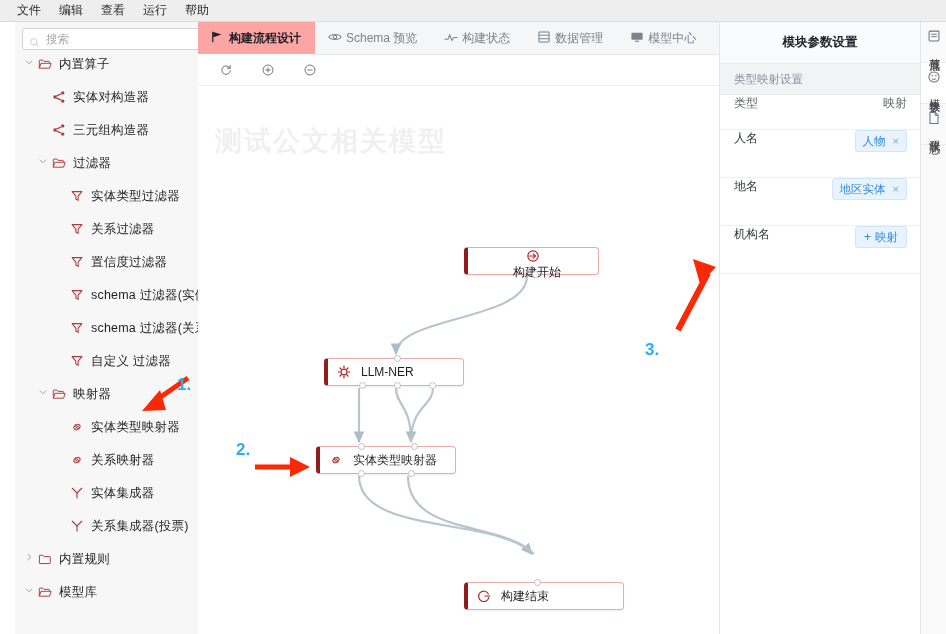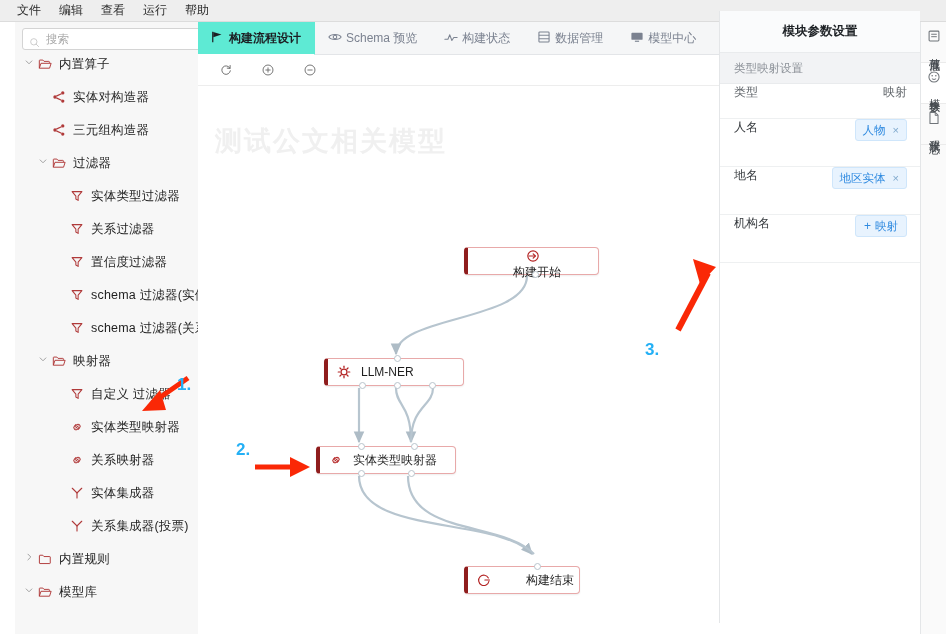--- a/index.html
+++ b/index.html
@@ -82,21 +82,21 @@
     background: #f5f6f7; border-bottom: 1px solid #e3e5e8;
     display: flex; align-items: stretch;
   }
   .tab {
     display: flex; align-items: center; justify-content: center;
     font-size: 12px; color: #7b8290; padding: 0 13px; white-space: nowrap;
     cursor: default; border-right: 1px solid transparent;
   }
   .tab .tab-ico { margin-right: 4px; font-size: 11px; display: inline-block; }
   .tab.active {
-    background: #5eead4; color: #1c1f23; font-weight: bold;
+    background: #fca5a5; color: #1c1f23; font-weight: bold;
     border-bottom: 1px solid #ffffff; margin-bottom: -1px;
   }
 
   #canvas-toolbar {
     position: absolute; left: 0; top: 33px; width: 521px; height: 31px;
     background: #ffffff; border-bottom: 1px solid #ededed;
     display: flex; align-items: center; padding-left: 14px;
   }
   .tool-btn {
     width: 28px; height: 22px; margin-right: 14px;
@@ -134,21 +134,21 @@
   }
 
   
   .anno-num {
     position: absolute; font-size: 17px; font-weight: bold; color: #24b0f5;
     user-select: none;
   }
 
   
   #right-panel {
-    position: absolute; left: 719px; top: 11px; width: 201px; height: 612px;
+    position: absolute; left: 719px; top: 22px; width: 201px; height: 612px;
     background: #ffffff; border-left: 1px solid #e4e6e8;
   }
   #rp-header {
     height: 42px; background: #fafbfc; border-bottom: 1px solid #e9ebed;
     display: flex; align-items: center; justify-content: center;
     font-size: 12.5px; font-weight: bold; color: #1e2226;
   }
   #rp-section {
     height: 31px; background: #f2f3f5; border-bottom: 1px solid #e9ebed;
     display: flex; align-items: center; padding-left: 14px;
@@ -311,42 +311,42 @@
       </div>
       <div class="tree-row depth2">
         <span class="chev none"></span>
         <span class="tree-icon">
           <svg viewBox="0 0 16 16" width="14" height="14">
             <path d="M2.4 3 H13.6 L9.3 8.2 V13 L6.7 11.4 V8.2 Z" fill="none" stroke="#b03a3a" stroke-width="1.2" stroke-linejoin="round"></path>
           </svg>
         </span>
         <span class="tree-label">schema 过滤器(关系)</span>
       </div>
+      <div class="tree-row depth2">
+        <span class="chev none"></span>
+        <span class="tree-icon">
+          <svg viewBox="0 0 16 16" width="14" height="14">
+            <path d="M2.4 3 H13.6 L9.3 8.2 V13 L6.7 11.4 V8.2 Z" fill="none" stroke="#b03a3a" stroke-width="1.2" stroke-linejoin="round"></path>
+          </svg>
+        </span>
+        <span class="tree-label">自定义 过滤器</span>
+      </div>
       <div class="tree-row depth1">
         <span class="chev">
           <svg viewBox="0 0 14 14" width="10" height="10">
             <path d="M3 5.5 L7 9.5 L11 5.5" fill="none" stroke="#9a9a9a" stroke-width="1.3" stroke-linecap="round" stroke-linejoin="round"></path>
           </svg>
         </span>
         <span class="tree-icon">
           <svg viewBox="0 0 16 16" width="14" height="14">
             <path d="M1.5 12.8V4.2a.7.7 0 0 1 .7-.7h3.4l1.3 1.5h5.4a.7.7 0 0 1 .7.7v1" fill="none" stroke="#b03a3a" stroke-width="1.1"></path>
             <path d="M1.5 12.8 L3.4 7.2 H15 L13.2 12.8 Z" fill="none" stroke="#b03a3a" stroke-width="1.1" stroke-linejoin="round"></path>
           </svg>
         </span>
         <span class="tree-label">映射器</span>
-      </div>
-      <div class="tree-row depth2">
-        <span class="chev none"></span>
-        <span class="tree-icon">
-          <svg viewBox="0 0 16 16" width="14" height="14">
-            <path d="M2.4 3 H13.6 L9.3 8.2 V13 L6.7 11.4 V8.2 Z" fill="none" stroke="#b03a3a" stroke-width="1.2" stroke-linejoin="round"></path>
-          </svg>
-        </span>
-        <span class="tree-label">自定义 过滤器</span>
       </div>
       <div class="tree-row depth2">
         <span class="chev none"></span>
         <span class="tree-icon">
           <svg viewBox="0 0 16 16" width="14" height="14">
             <path d="M6.3 9.7 L9.7 6.3" stroke="#b03a3a" stroke-width="1.2"></path>
             <path d="M9.1 10.9 L10.9 9.1 a2.4 2.4 0 0 0 -3.4 -3.4 L5.7 7.5" fill="none" stroke="#b03a3a" stroke-width="1.2"></path>
             <path d="M6.9 5.1 L5.1 6.9 a2.4 2.4 0 0 0 3.4 3.4 L10.3 8.5" fill="none" stroke="#b03a3a" stroke-width="1.2"></path>
           </svg>
         </span>
@@ -537,21 +537,21 @@
               <path d="M9.1 10.9 L10.9 9.1 a2.4 2.4 0 0 0 -3.4 -3.4 L5.7 7.5" fill="none" stroke="#b32222" stroke-width="1.2"></path>
               <path d="M6.9 5.1 L5.1 6.9 a2.4 2.4 0 0 0 3.4 3.4 L10.3 8.5" fill="none" stroke="#b32222" stroke-width="1.2"></path>
             </svg>
           </span>
           <span class="n-label">实体类型映射器</span>
           <span class="handle" style="left:38px; top:-4px"></span>
           <span class="handle" style="left:91.2px; top:-4px"></span>
           <span class="handle" style="left:38px; bottom:-4px"></span>
           <span class="handle" style="left:88.4px; bottom:-4px"></span>
         </div>
-        <div class="node" style="left: 266px; top: 480px; width: 116px; gap: 25px;">
+        <div class="node" style="left: 266px; top: 496px; width: 160px;">
           <span class="n-ico">
             <svg viewBox="0 0 16 16" width="14" height="14">
               <path d="M13 5.6 A5.9 5.9 0 1 0 13.6 9.4" fill="none" stroke="#b32222" stroke-width="1.3" stroke-linecap="round"></path>
               <line x1="9" y1="8" x2="14.3" y2="8" stroke="#b32222" stroke-width="1.3" stroke-linecap="round"></line>
             </svg>
           </span>
           <span class="n-label">构建结束</span>
           <span class="handle" style="left:66px; top:-4px"></span>
         </div>
       </div>

